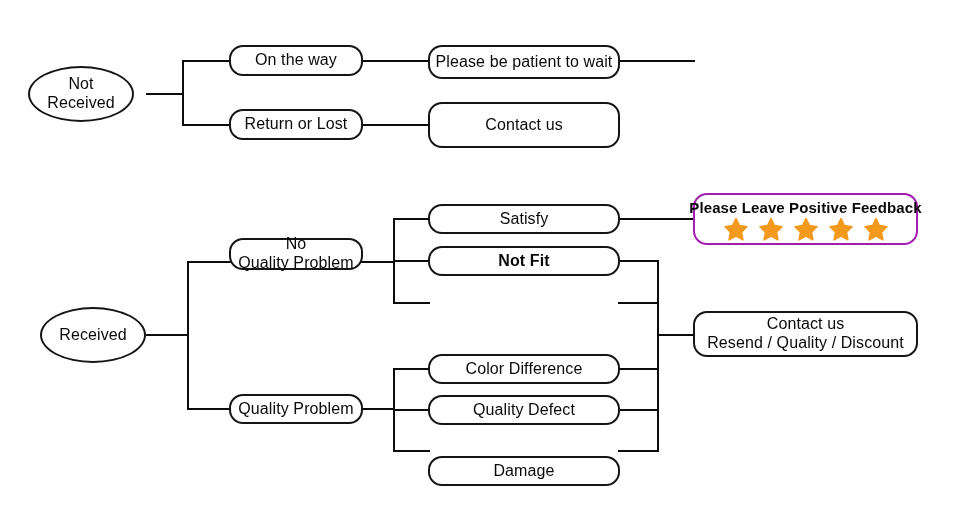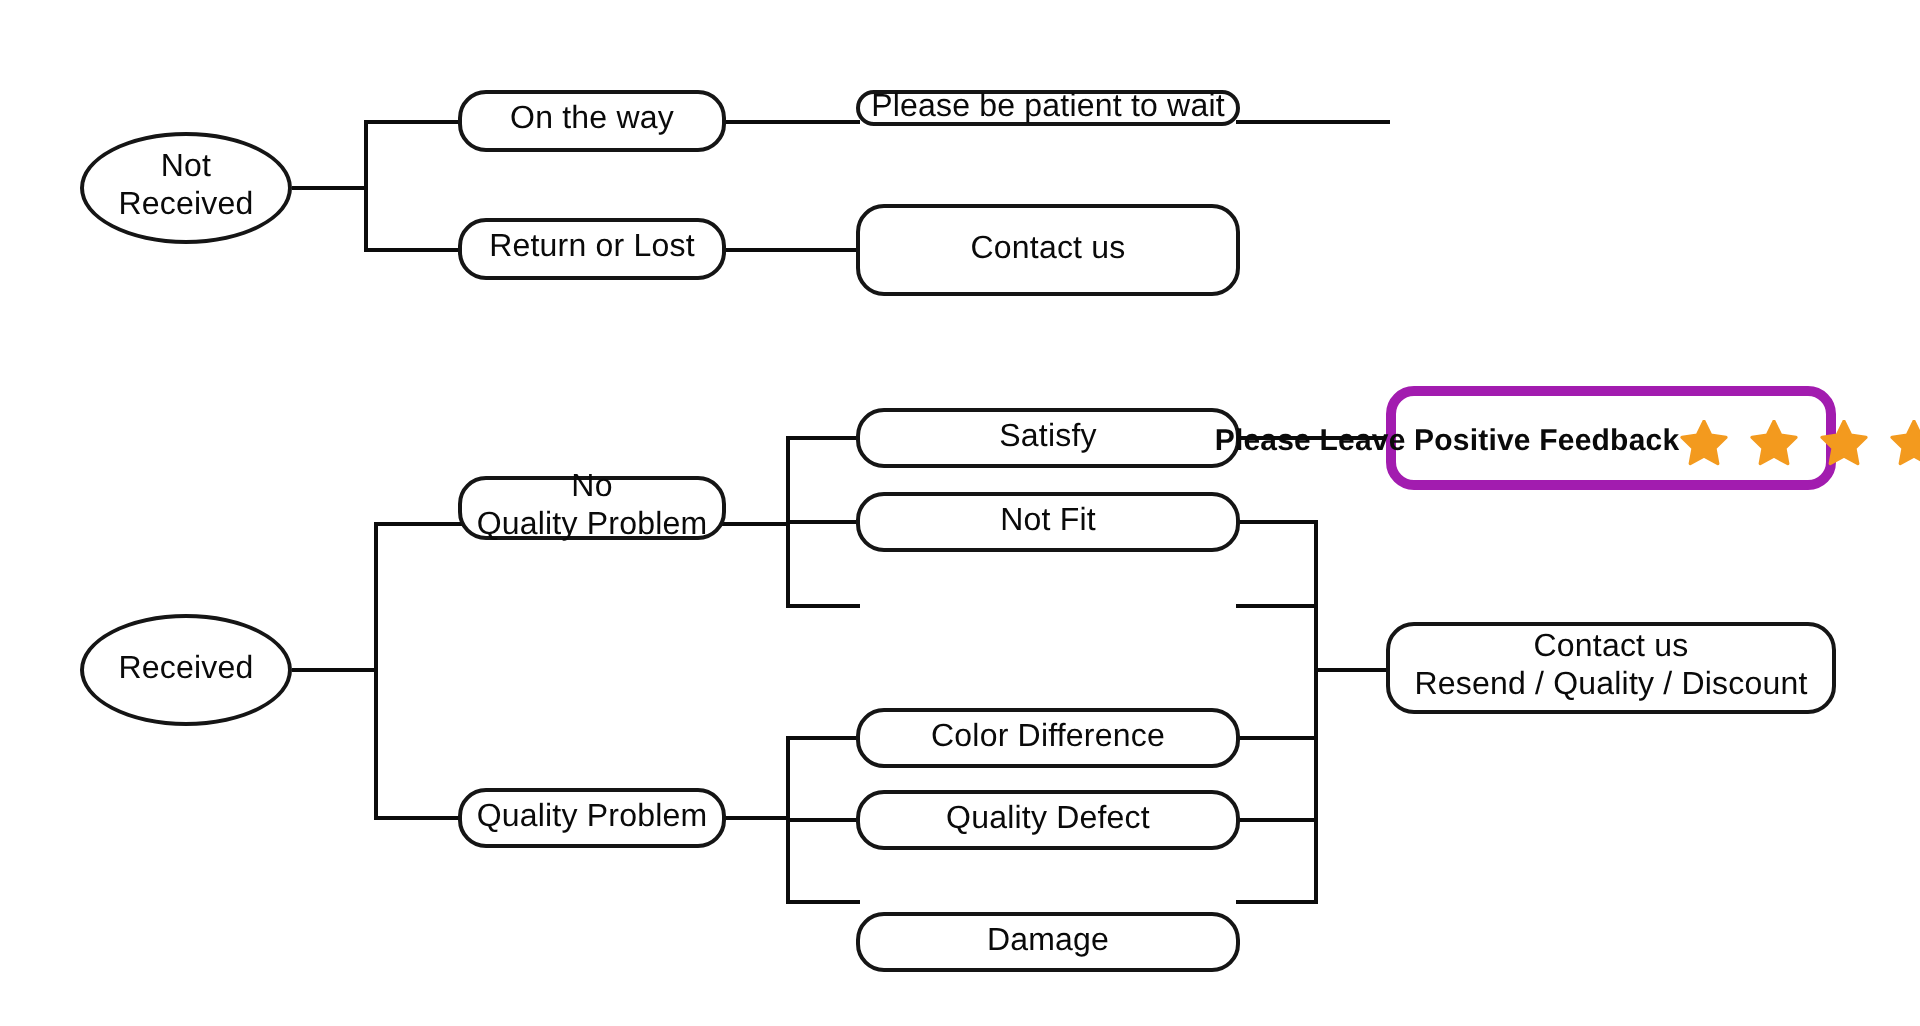--- a/index.html
+++ b/index.html
@@ -43,25 +43,25 @@
     letter-spacing: 0.1px;
   }
   .node.rounded { border-radius: 14px; }
   .node.ellipse { border-radius: 50%; }
   .node .ln { display: block; white-space: nowrap; }
 
   
   .feedback {
     position: absolute;
     box-sizing: border-box;
-    border: 5px solid #a21caf;
+    border: 2px solid #a21caf;
     border-radius: 14px;
     background: #ffffff;
     display: flex;
-    flex-direction: row;
+    flex-direction: column;
     align-items: center;
     justify-content: center;
     padding-top: 2px;
   }
   .feedback-text {
     font-size: 15px;
     font-weight: bold;
     color: #0a0a0a;
     white-space: nowrap;
     letter-spacing: 0.1px;
@@ -85,30 +85,30 @@
   <div class="line h" style="left:182px; top:60px; width:49px;"></div>
 
   <div class="line h" style="left:182px; top:124px; width:49px;"></div>
 
   <div class="line h" style="left:361px; top:60px; width:69px;"></div>
 
   <div class="line h" style="left:618px; top:60px; width:77px;"></div>
 
   <div class="line h" style="left:361px; top:124px; width:69px;"></div>
 
-  <div class="node ellipse" style="left:40px; top:66px; width:106px; height:56px;">
+  <div class="node ellipse" style="left:28px; top:66px; width:106px; height:56px;">
     <span class="ln">Not</span>
     <span class="ln">Received</span>
   </div>
 
   <div class="node rounded" style="left:229px; top:45px; width:134px; height:31px;">
     <span class="ln">On the way</span>
   </div>
 
-  <div class="node rounded" style="left:428px; top:45px; width:192px; height:18px;text-align:right;">
+  <div class="node rounded" style="left:428px; top:45px; width:192px; height:34px;text-align:right;">
     <span class="ln">Please be patient to wait</span>
   </div>
 
 
   <div class="node rounded" style="left:229px; top:109px; width:134px; height:31px;">
     <span class="ln">Return or Lost</span>
   </div>
 
   <div class="node rounded" style="left:428px; top:102px; width:192px; height:46px;">
     <span class="ln">Contact us</span>
@@ -154,21 +154,21 @@
   </div>
 
   <div class="node rounded" style="left:229px; top:394px; width:134px; height:30px;">
     <span class="ln">Quality Problem</span>
   </div>
 
   <div class="node rounded" style="left:428px; top:204px; width:192px; height:30px;">
     <span class="ln">Satisfy</span>
   </div>
 
-  <div class="node rounded" style="left:428px; top:246px; width:192px; height:30px;">
+  <div class="node rounded" style="left:428px; top:246px; width:192px; height:30px;font-weight:bold;">
     <span class="ln">Not Fit</span>
   </div>
 
 
   <div class="node rounded" style="left:428px; top:354px; width:192px; height:30px;">
     <span class="ln">Color Difference</span>
   </div>
 
   <div class="node rounded" style="left:428px; top:395px; width:192px; height:30px;justify-content:center;">
     <span class="ln">Quality Defect</span>

